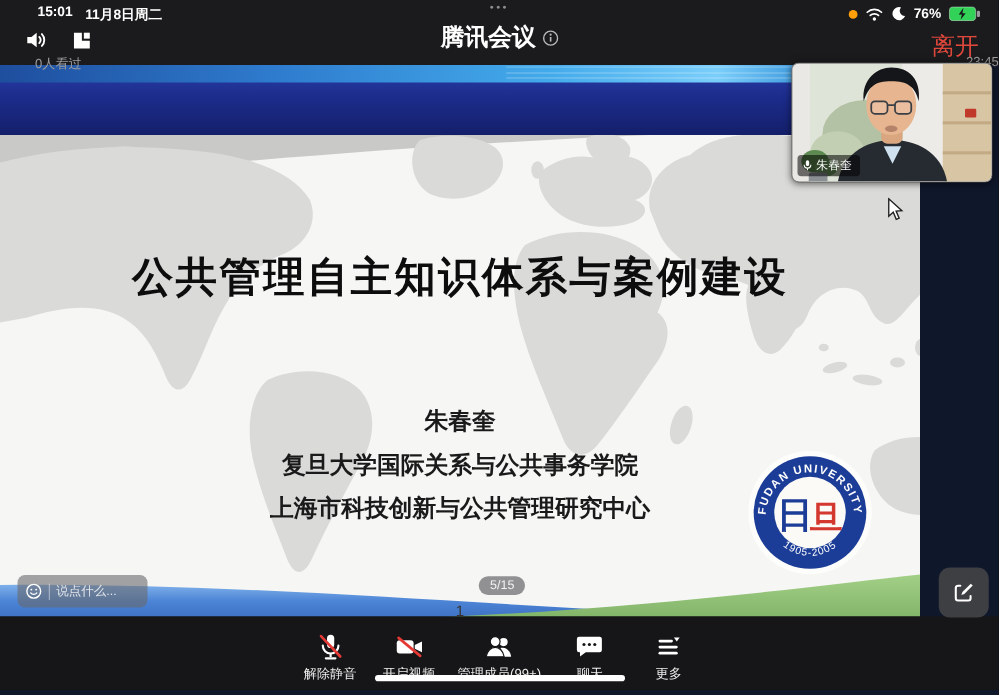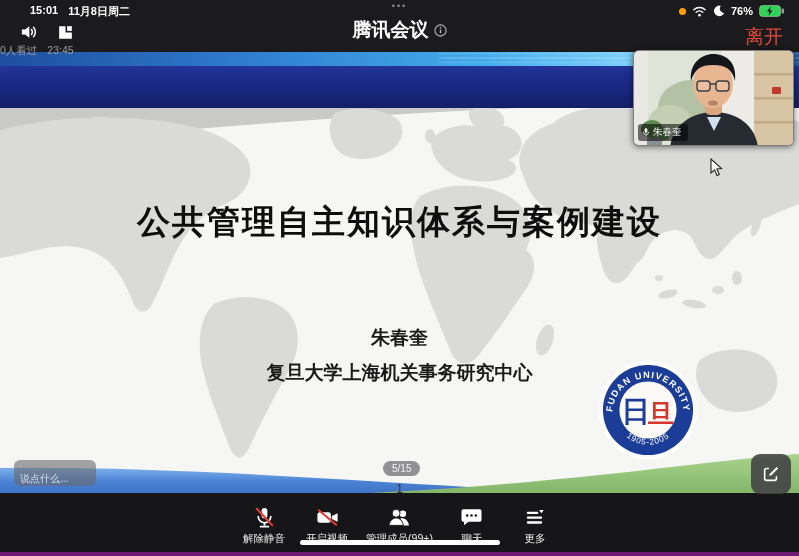--- a/index.html
+++ b/index.html
@@ -1,33 +1,33 @@
 <!DOCTYPE html>
 <html><head>
 <meta charset="utf-8">
 <style>
   * { margin:0; padding:0; box-sizing:border-box; }
   html,body { background:#000; }
   body { font-family:"Liberation Sans",sans-serif; -webkit-font-smoothing:antialiased; }
-  .screen { position:relative; width:799px; height:556px; background:#701a75; overflow:hidden; }
+  .screen { position:relative; width:799px; height:556px; background:#0f172a; overflow:hidden; }
 
   
   .status-bar { position:absolute; top:0; left:0; width:799px; height:52px; background:#1b1b1d; z-index:30; }
   .sb-row1-left { position:absolute; top:4px; left:30px; display:flex; gap:10px; color:#fff; font-size:11px; font-weight:bold; }
   .sb-dots { position:absolute; top:1px; left:0; width:100%; text-align:center; color:#8e8e92; font-size:9px; letter-spacing:2px; }
   .sb-row1-right { position:absolute; top:5px; right:14px; display:flex; align-items:center; gap:6px; color:#fff; font-size:11px; font-weight:bold;padding-left:18px; }
   .dot-orange { width:7px; height:7px; border-radius:50%; background:#ff9f0a; }
   .sb-left-icons { position:absolute; top:22px; left:18px; display:flex; gap:17px; align-items:center; }
   .sb-center { position:absolute; top:17px; left:0; width:100%; text-align:center; color:#fff; }
   .sb-title { font-size:19px; font-weight:bold; display:inline-flex; align-items:center; gap:5px; }
-  .sb-sub { font-size:10.5px; color:#9c9c9e; margin-top:1px; display:flex; justify-content:flex-start; gap:10px; }
+  .sb-sub { font-size:10.5px; color:#9c9c9e; margin-top:1px; display:flex; justify-content:space-between; gap:10px;margin-left:28px; }
   .leave-btn { position:absolute; top:24px; right:16px; color:#e0483c; font-size:19px; background:none; border:none; font-family:inherit; cursor:pointer; }
 
   
-  .slide { position:absolute; top:52px; left:0; width:799px; height:445px; background:#f4f4f2; overflow:hidden; }
+  .slide { position:absolute; top:52px; left:0; width:736px; height:445px; background:#f4f4f2; overflow:hidden; }
   .banner { position:absolute; top:0; left:0; width:100%; height:56px;
     background:linear-gradient(180deg,#2a3fa8 0%,#1c2c8c 45%,#141f6a 100%); }
   .banner::before { content:""; position:absolute; top:0; left:0; right:0; height:14px;
     background:linear-gradient(90deg,#1e4f9e 0%,#2f7fd0 30%,#45b1ef 60%,#7fd6ff 78%,#2e8fd8 90%,#1f5fae 100%); opacity:.95; }
   .banner::after { content:""; position:absolute; top:1px; right:0; width:45%; height:13px;
     background:repeating-linear-gradient(180deg, rgba(255,255,255,.35) 0 1.5px, transparent 1.5px 4.5px); opacity:.45; }
   .map { position:absolute; top:56px; left:0; }
   .slide-title { position:absolute; top:148px; left:0; width:100%; text-align:center;
     font-size:33px; font-weight:900; color:#0d0d0d; letter-spacing:2px; }
   .authors { position:absolute; top:268px; left:0; width:100%; text-align:center;
@@ -37,22 +37,22 @@
   .page-num { position:absolute; bottom:1px; left:0; width:100%; text-align:center; font-size:12px; color:#333; }
 
   
   .video-thumb { position:absolute; left:633px; top:50px; width:161px; height:96px; border-radius:6px;
     overflow:hidden; z-index:40; box-shadow:0 1px 6px rgba(0,0,0,.55); border:1px solid rgba(0,0,0,.45); background:#eae8e4; }
   .name-tag { position:absolute; left:4px; bottom:4px; display:flex; align-items:center; gap:3px;
     background:rgba(0,0,0,.55); border-radius:3px; padding:2px 6px 2px 4px; color:#fff; font-size:9.5px; }
 
   
   .cursor { position:absolute; left:710px; top:158px; z-index:60; }
-  .chat-pill { position:absolute; left:14px; top:460px; width:82px; height:26px; z-index:45;
-    background:rgba(105,105,108,.6); border-radius:6px; display:flex; gap:5px; padding:0 6px;flex-direction:column; }
+  .chat-pill { position:absolute; left:14px; top:460px; width:104px; height:26px; z-index:45;
+    background:rgba(105,105,108,.6); border-radius:6px; display:flex; align-items:center; gap:5px; padding:0 6px; }
   .chat-divider { width:1px; height:13px; background:rgba(255,255,255,.4); }
   .chat-text { color:rgba(255,255,255,.8); font-size:10px; white-space:nowrap; }
   .page-pill { position:absolute; left:383px; top:461px; z-index:45; background:rgba(120,120,122,.8);
     color:#f2f2f2; font-size:10px; border-radius:9px; padding:2px 9px; }
   .annotate-btn { position:absolute; left:751px; top:454px; width:40px; height:40px; z-index:45;
     background:rgba(68,68,70,.9); border:none; border-radius:9px; display:flex; align-items:center; justify-content:center; cursor:pointer; }
 
   
   .toolbar { position:absolute; bottom:4px; left:0; width:799px; height:59px; background:#161618; z-index:30;
     display:flex; justify-content:center; align-items:flex-start; gap:15px; padding-top:12px; }
@@ -153,21 +153,22 @@
         <ellipse cx="659" cy="170" rx="4" ry="3"></ellipse>
 
         <path d="M700,252 C716,240 744,238 762,248 C778,258 782,276 772,290 C760,304 736,308 718,300 C700,292 690,266 700,252 Z"></path>
       </g>
     </svg>
 
     <h1 class="slide-title">公共管理自主知识体系与案例建设</h1>
 
     <div class="authors">
       <div>朱春奎</div>
-      <div>复旦大学上海机关事务研究中心</div>
+      <div>复旦大学国际关系与公共事务学院</div>
+      <div>上海市科技创新与公共管理研究中心</div>
     </div>
 
     <svg class="fudan-logo" width="104" height="104" viewBox="0 0 120 120">
       <circle cx="60" cy="60" r="57" fill="#fdfdfb"></circle>
       <circle cx="60" cy="60" r="52" fill="#1c3d97"></circle>
       <circle cx="60" cy="60" r="33" fill="#fbfaf6"></circle>
       <defs>
         <path id="fudanArcTop" d="M19 64 A41 41 0 1 1 101 64" fill="none"></path>
         <path id="fudanArcBot" d="M24 76 A39 39 0 0 0 96 76" fill="none"></path>
       </defs>

